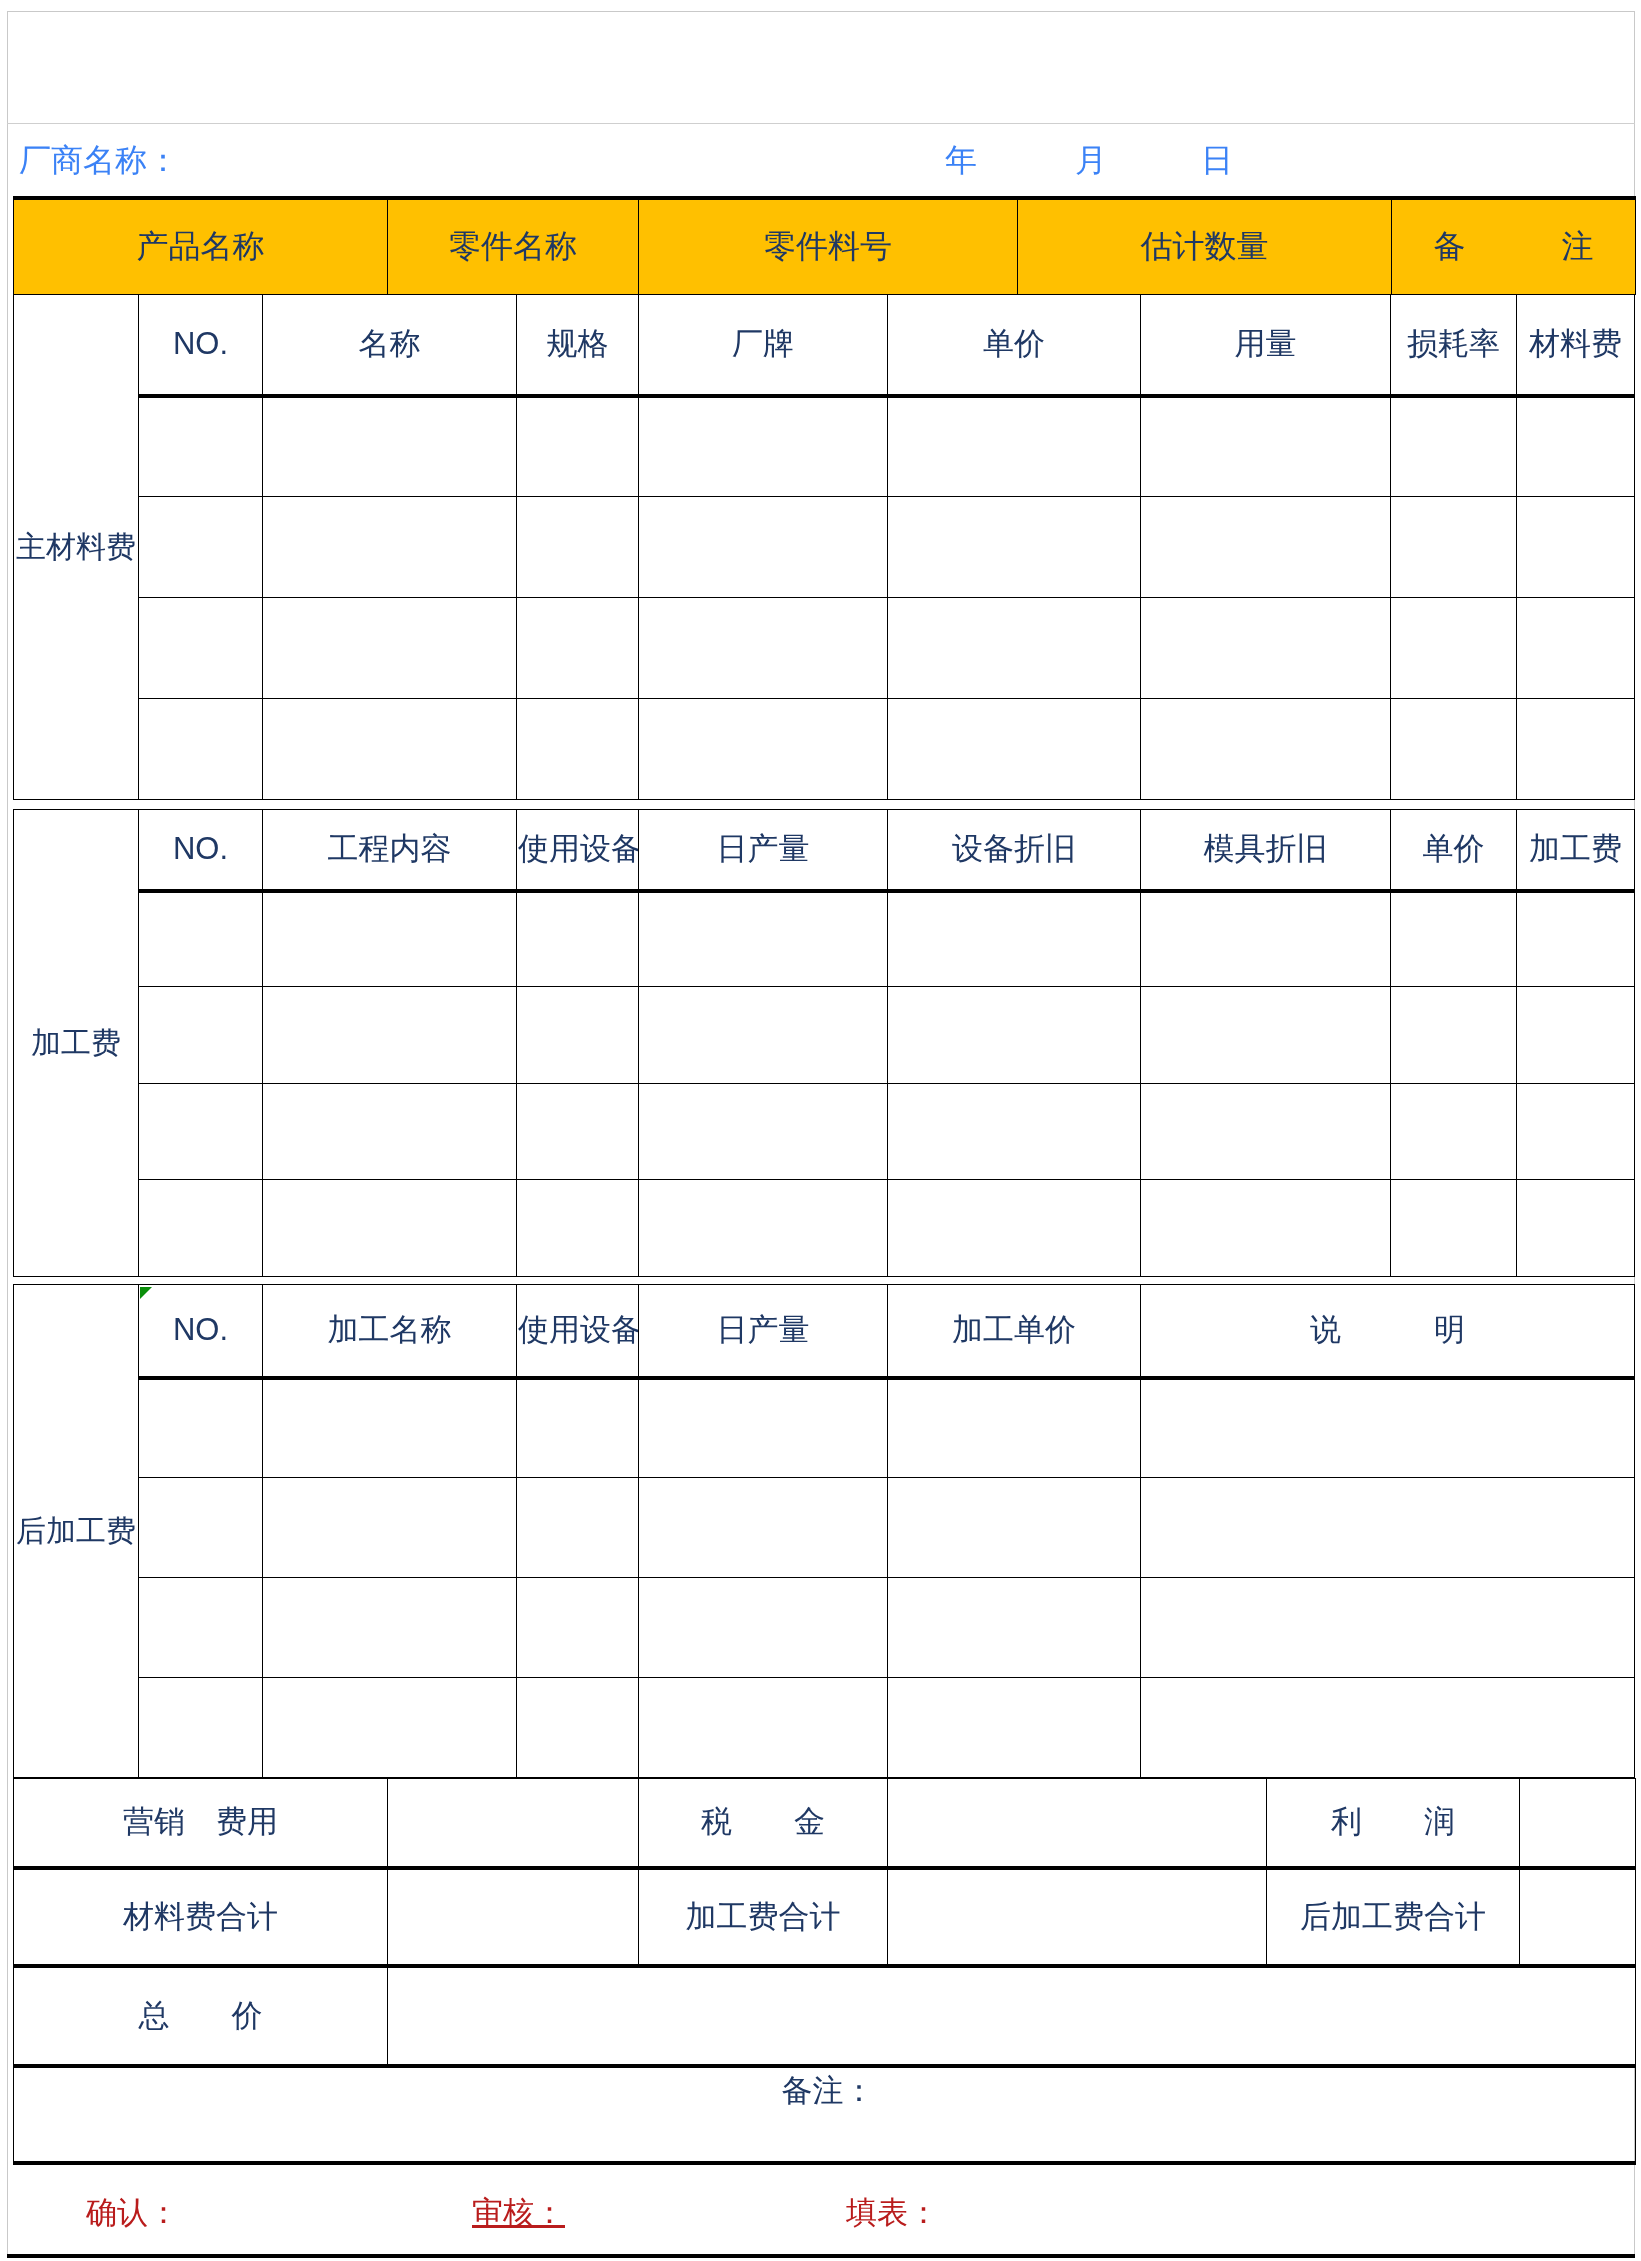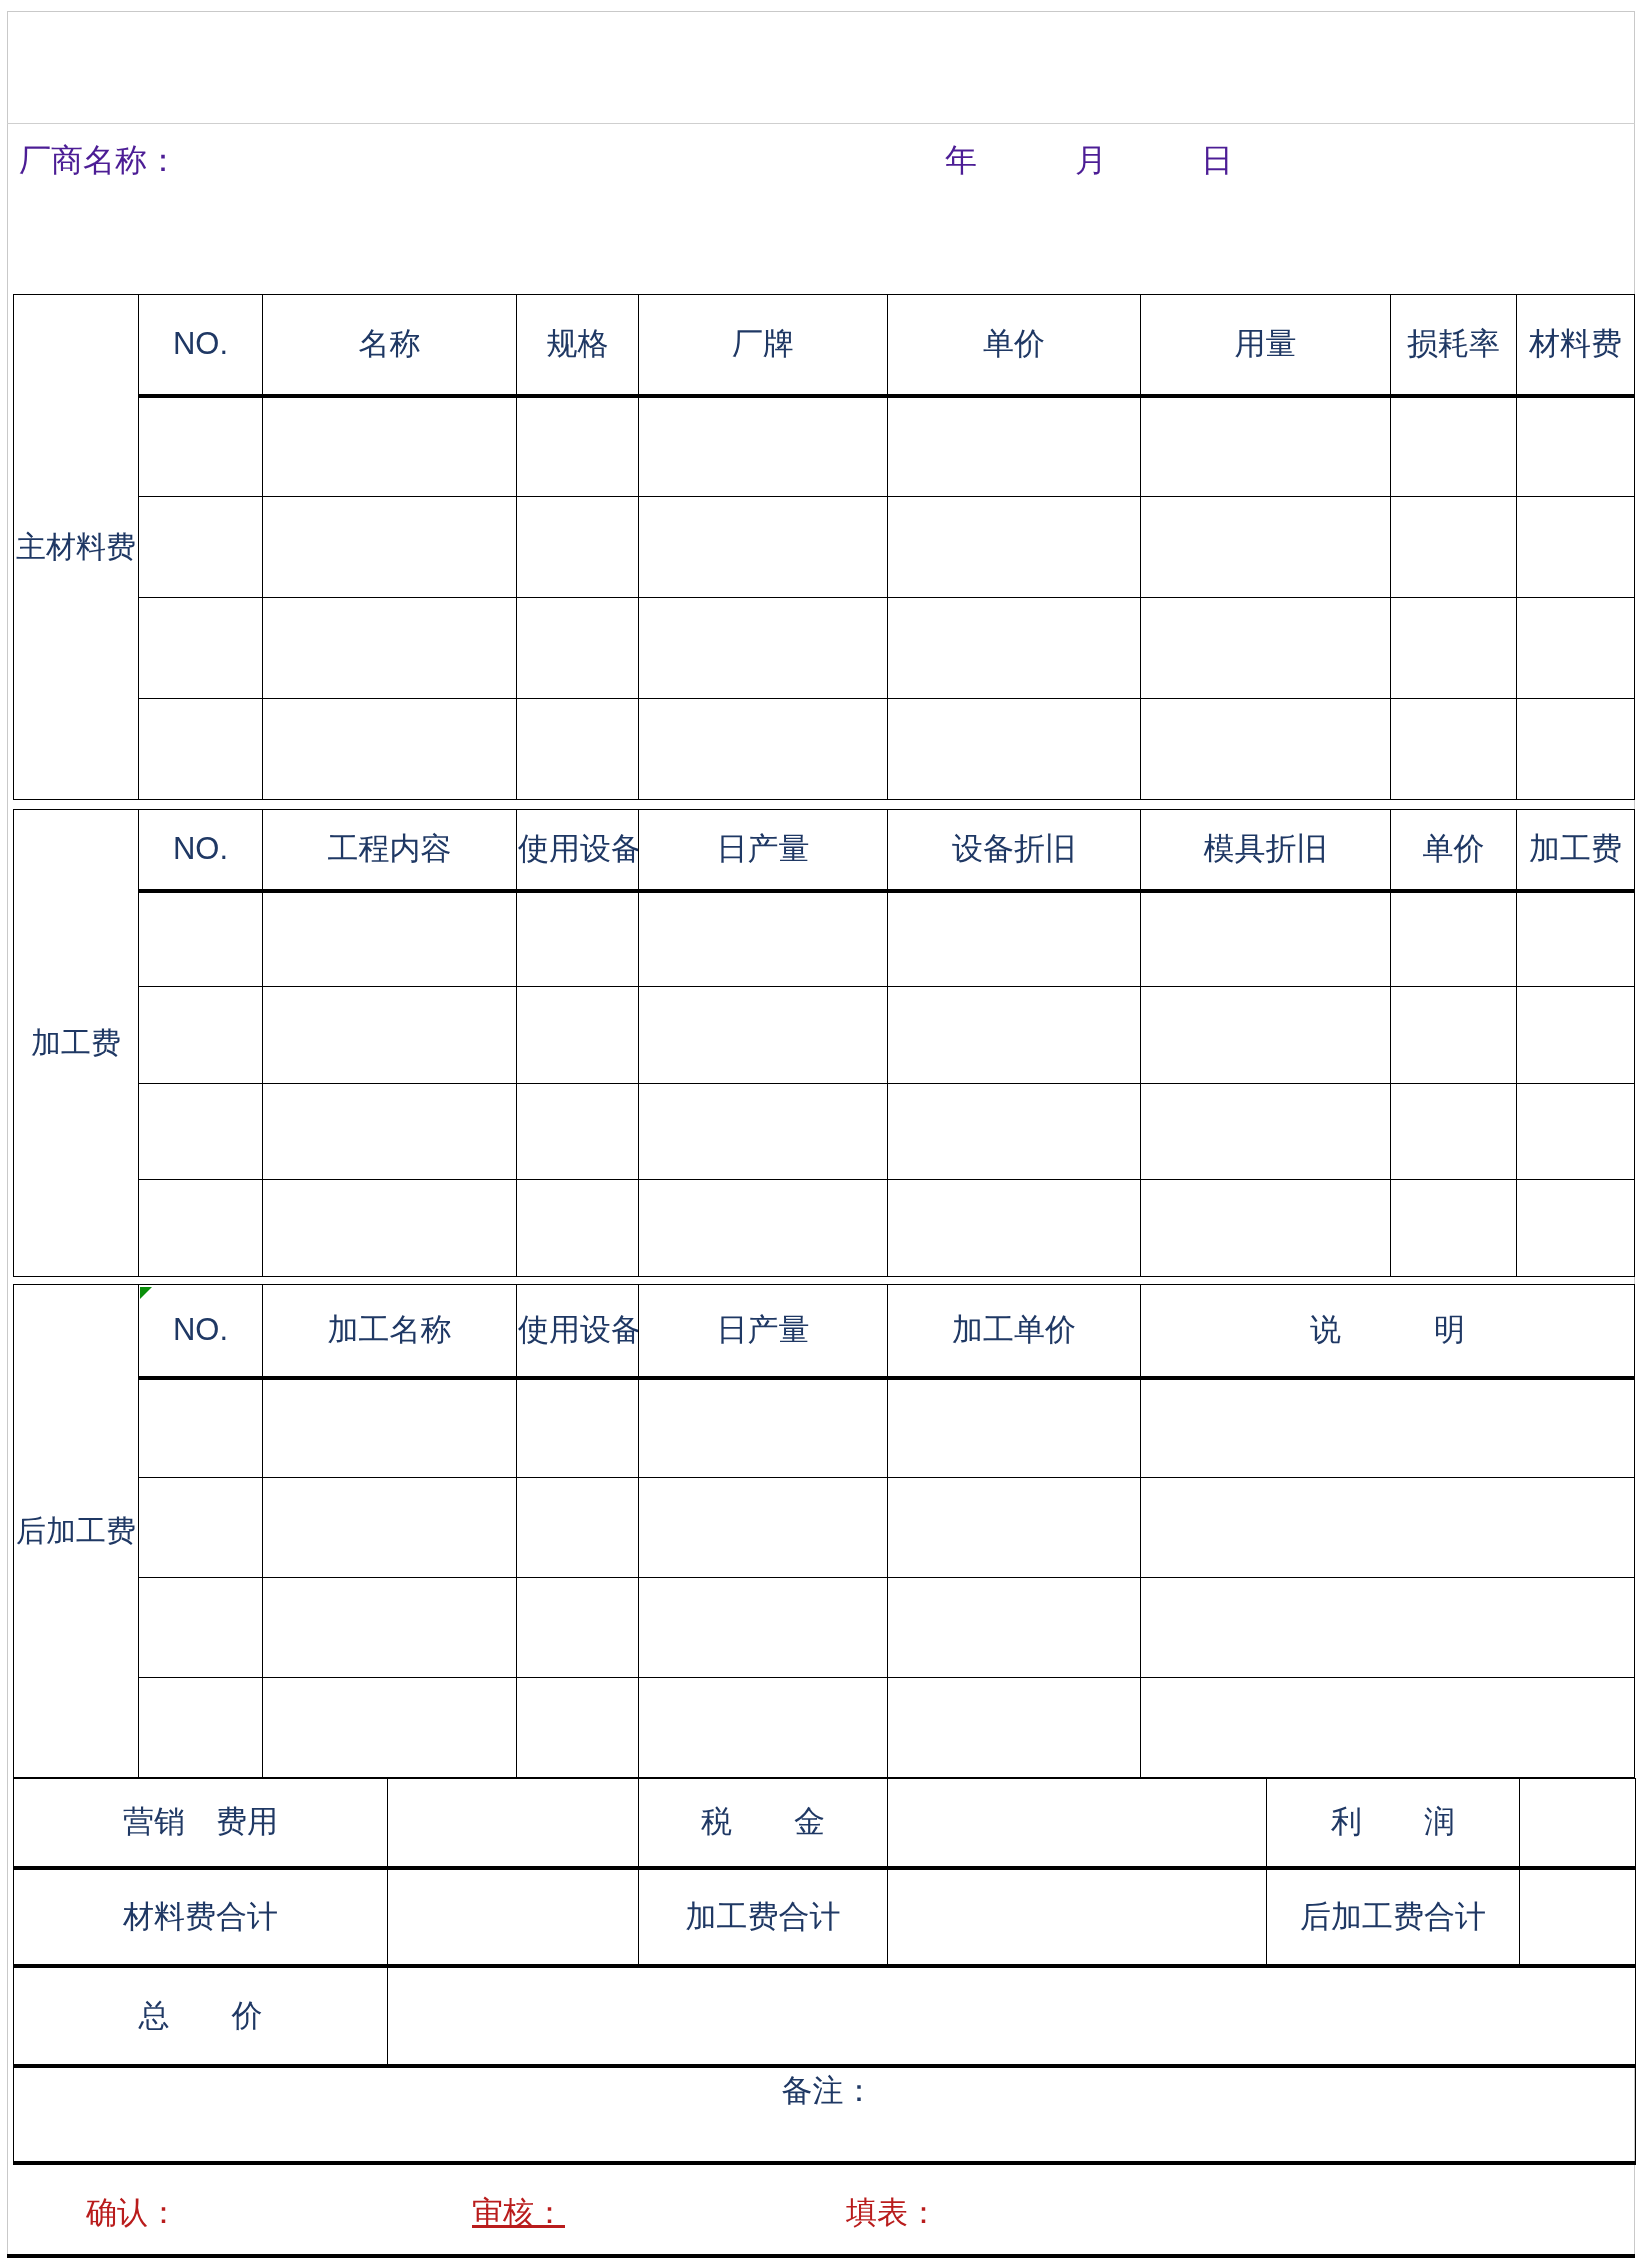--- a/index.html
+++ b/index.html
@@ -9,21 +9,21 @@
   }
   
   .frame{position:absolute;left:7px;top:11.2px;width:1626px;height:2244px;
     border-left:1.7px solid #c9c9c9;border-right:1.7px solid #c9c9c9;border-top:1.7px solid #c9c9c9;}
   .hr-gray{position:absolute;left:7px;top:123px;width:1628px;height:0;border-top:1.7px solid #cfcfcf;}
   
   .title-bar{position:absolute;left:8.6px;top:14.7px;width:1624px;height:104px;
     display:flex;align-items:center;justify-content:center;}
   .title-bar h1{margin:0;font-size:55px;font-weight:700;letter-spacing:3.5px;}
   
-  .vendor{position:absolute;height:40px;line-height:40px;font-size:32px;color:#4c1d95;}
+  .vendor{position:absolute;height:40px;line-height:40px;font-size:32px;color:#3b82f6;}
   
   table{position:absolute;border-collapse:collapse;table-layout:fixed;width:1622px;left:13px;}
   td{border:1.7px solid #000;overflow:hidden;white-space:nowrap;}
   td.c{text-align:center;vertical-align:middle;font-size:31px;color:#1F3864;}
   td.hd{border-bottom:4.3px solid #000;}
   td.lbl{text-align:center;vertical-align:middle;font-size:30px;color:#1F3864;}
   
   .ytab td{background:#FFC000;border-top:4.3px solid #000;height:92px;font-size:32px;}
   
   .blank{background:#fff;}
@@ -44,20 +44,38 @@
 
   <div class="frame"></div>
 
   <div class="hr-gray"></div>
 
   <div class="vendor" style="left:19px;top:140px;">厂商名称：</div>
   <div class="vendor" style="left:945px;top:140px;">年</div>
   <div class="vendor" style="left:1075px;top:140px;">月</div>
   <div class="vendor" style="left:1201px;top:140px;">日</div>
 
+  <table class="ytab" style="top:196px;">
+    <colgroup>
+        <col style="width:374px">
+        <col style="width:251px">
+        <col style="width:379px">
+        <col style="width:374px">
+        <col style="width:244px">
+      </colgroup>
+    <tbody>
+        <tr>
+      <td class="c">产品名称</td>
+      <td class="c">零件名称</td>
+      <td class="c">零件料号</td>
+      <td class="c">估计数量</td>
+      <td class="c">备　　　注</td>
+    </tr>
+  </tbody>
+    </table>
 
   <table style="top:294px;">
     <colgroup>
         <col style="width:125px">
         <col style="width:124px">
         <col style="width:254px">
         <col style="width:122px">
         <col style="width:249px">
         <col style="width:253px">
         <col style="width:250px">

